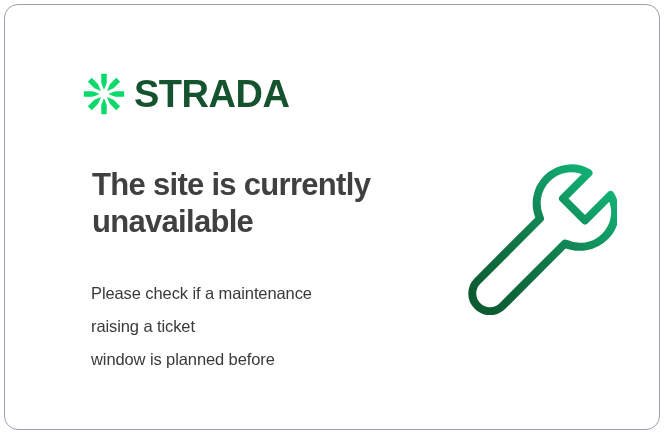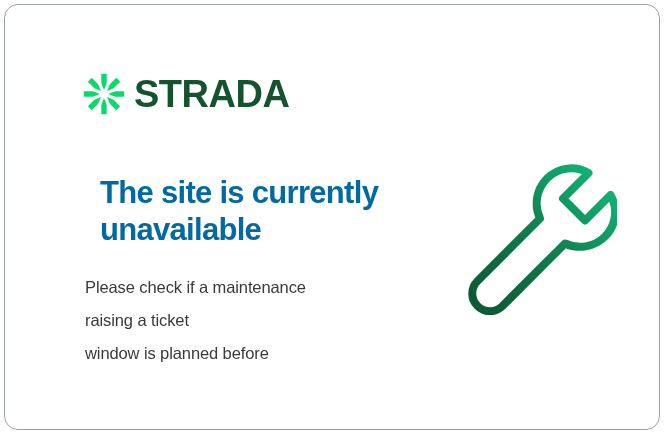--- a/index.html
+++ b/index.html
@@ -57,36 +57,36 @@
   
   .headline {
     position: absolute;
     left: 79px;
     top: 154px;
     width: 340px;
     font-size: 31px;
     font-weight: 700;
     line-height: 1.18;
     letter-spacing: -0.7px;
-    color: #0369a1;
-    margin: 16px;
+    color: #404040;
+    margin: 8px;
   }
 
   
   .body-copy {
     position: absolute;
     left: 80px;
     top: 266px;
     width: 310px;
     font-size: 16.5px;
     font-weight: 400;
     line-height: 2.0;
     letter-spacing: -0.1px;
     color: #3a3a3e;
-    margin: 0;
+    margin: 6px;
   }
   .body-copy .line {
     display: block;
   }
 
   
   .wrench {
     position: absolute;
     left: 452px;
     top: 150px;

